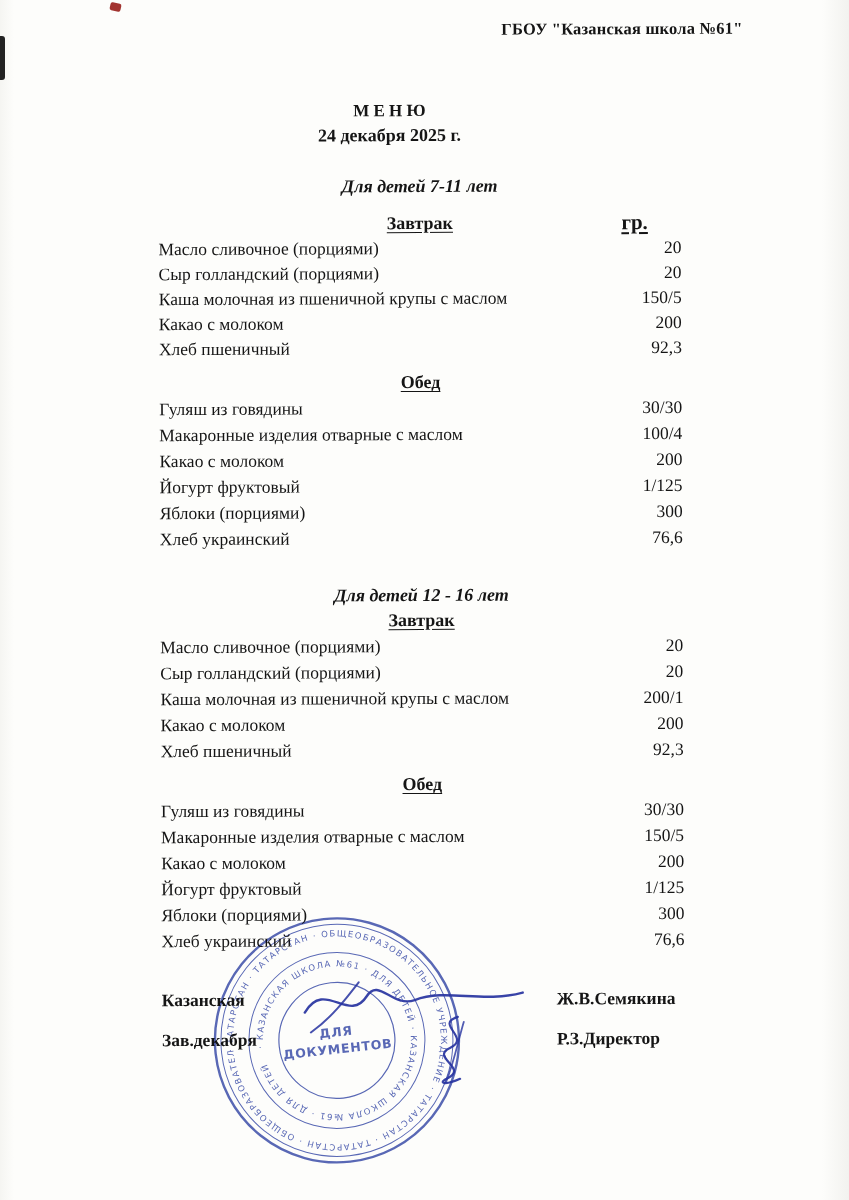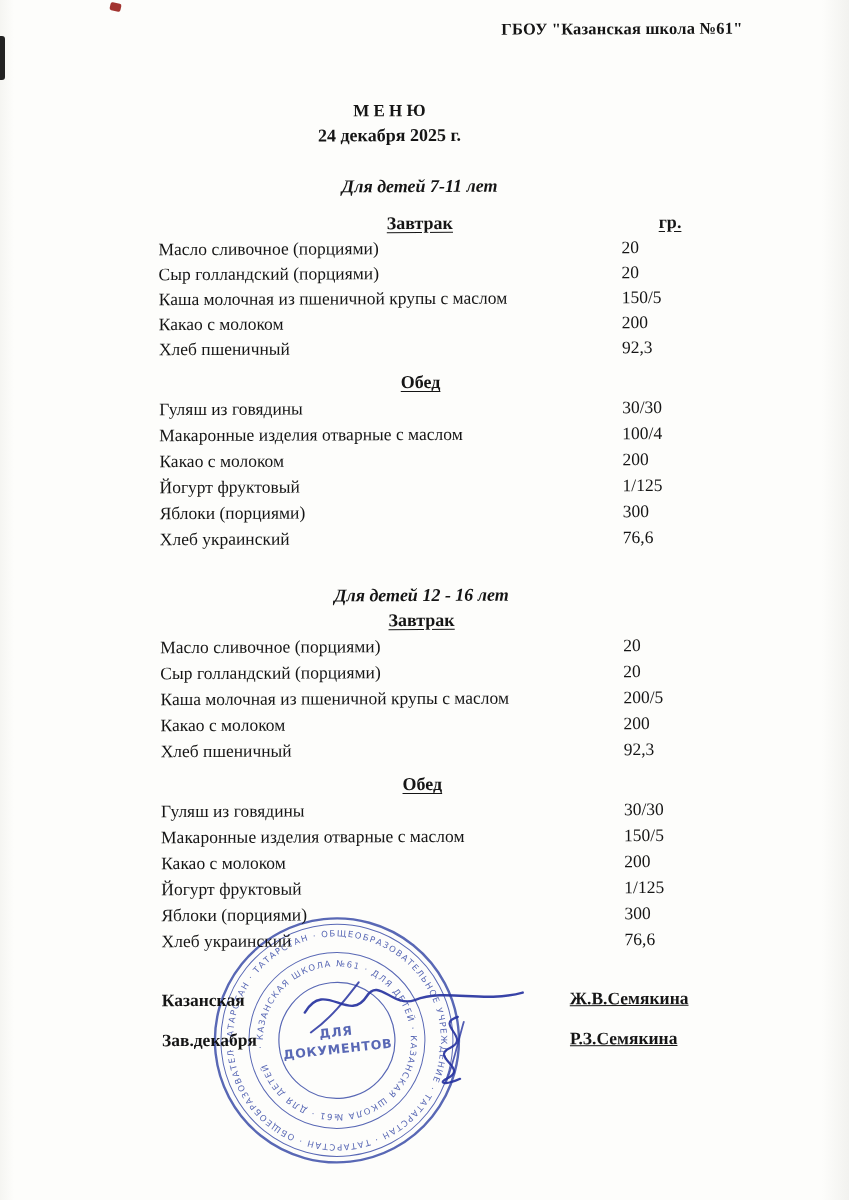--- a/index.html
+++ b/index.html
@@ -26,35 +26,35 @@
     font-size:18px; line-height:24px;
   }
   .meal-heading-row { position:relative; margin-top:12px; line-height:26px; }
   .meal-heading-row.tight { margin-top:0; }
   .meal-heading-row.gap   { margin-top:8px; }
   .meal-heading {
     display:block; text-align:center; font-weight:bold; font-size:18px;
     text-decoration:underline; text-underline-offset:3px;
   }
   .grams-header {
-    position:absolute; right:0; top:0; width:60px; text-align:right;
-    font-weight:bold; font-size:18px;
+    position:absolute; right:0; top:0; width:60px; text-align:left;
+    font-weight:bold; font-size:21px;
     text-decoration:underline; text-underline-offset:3px;
   }
 
   .rows { }
   .row { display:flex; justify-content:space-between; line-height:25px; font-size:17.5px; }
   .rows.lunch .row, .rows.g2 .row { line-height:26px; }
   .item-name { flex:1 1 auto; text-align:left; }
-  .amount { flex:0 0 60px; text-align:left; white-space:nowrap; }
+  .amount { flex:0 0 60px; text-align:right; white-space:nowrap; }
 
   .footer-row { position:relative; line-height:26px; font-size:17.5px; font-weight:bold; }
   .footer-row.first { margin-top:33px; }
   .footer-row.second { margin-top:14px; }
-  .footer-name { position:absolute; left:408px; top:0;text-decoration:underline; }
+  .footer-name { position:absolute; left:395px; top:0; }
 
   
   .stamp { position:absolute; left:207px; top:912px; width:256px; height:256px; opacity:.85; mix-blend-mode:multiply; transform:rotate(-6deg); }
   .stamp circle { fill:none; }
   .stamp .ring-text { font-family:"DejaVu Sans", sans-serif; font-size:8.5px; letter-spacing:1.4px; }
   .stamp .center-text { font-family:"DejaVu Sans", sans-serif; font-weight:bold; font-size:12.5px; letter-spacing:.8px; text-anchor:middle; }
 
   
   .sig { position:absolute; }
   .sig path { fill:none; stroke-linecap:round; }
@@ -153,21 +153,21 @@
         <div class="row">
           <span class="item-name">Масло сливочное (порциями)</span>
           <span class="amount">20</span>
         </div>
         <div class="row">
           <span class="item-name">Сыр голландский (порциями)</span>
           <span class="amount">20</span>
         </div>
         <div class="row">
           <span class="item-name">Каша молочная из пшеничной крупы с маслом</span>
-          <span class="amount">200/5</span>
+          <span class="amount">200/1</span>
         </div>
         <div class="row">
           <span class="item-name">Какао с молоком</span>
           <span class="amount">200</span>
         </div>
         <div class="row">
           <span class="item-name">Хлеб пшеничный</span>
           <span class="amount">92,3</span>
         </div>
       </div>
@@ -202,21 +202,21 @@
           <span class="amount">76,6</span>
         </div>
       </div>
 
       <div class="footer-row first">
         <span>Казанская</span>
         <span class="footer-name">Ж.В.Семякина</span>
       </div>
       <div class="footer-row second">
         <span>Зав.декабря</span>
-        <span class="footer-name">Р.З.Семякина</span>
+        <span class="footer-name">Р.З.Директор</span>
       </div>
 
     </div>
 
     <svg class="stamp" viewBox="0 0 256 256">
       <circle cx="128" cy="128" r="122" stroke="#3b4da8" stroke-width="2.4"></circle>
       <circle cx="128" cy="128" r="116" stroke="#3b4da8" stroke-width="1"></circle>
       <circle cx="128" cy="128" r="88" stroke="#3b4da8" stroke-width="1"></circle>
       <circle cx="128" cy="128" r="58" stroke="#3b4da8" stroke-width="1.2"></circle>
       <defs>

